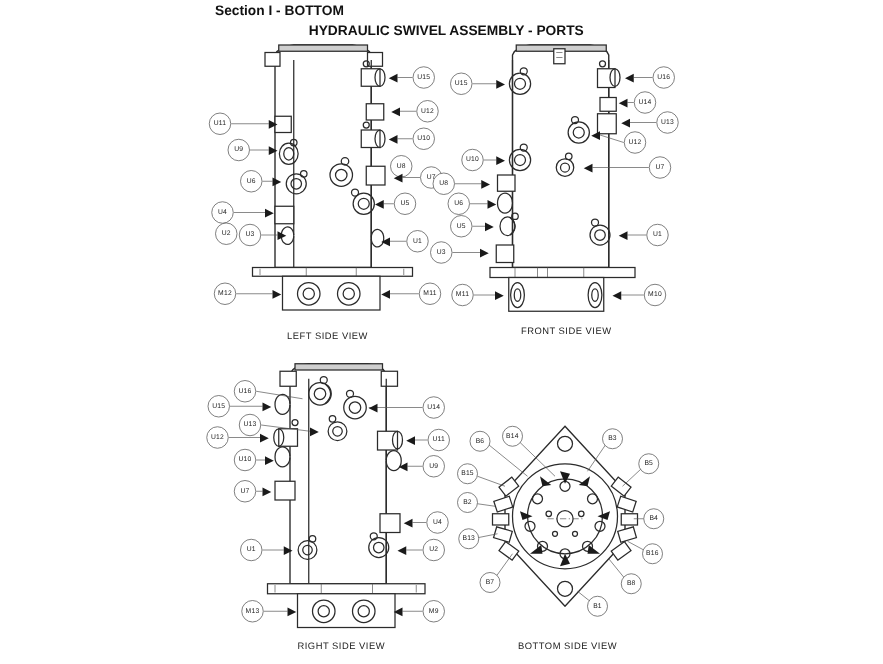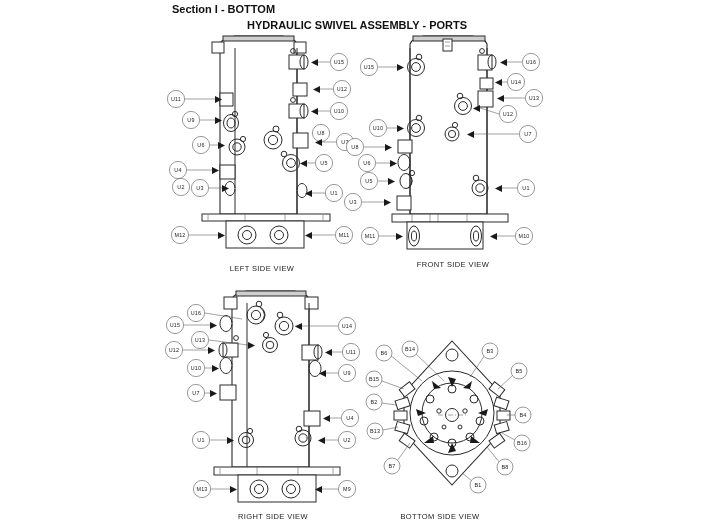--- a/index.html
+++ b/index.html
@@ -594,16 +594,16 @@
         <line class="lead" x1="128" y1="130" x2="115" y2="114"></line>
         <circle class="bub" cx="133" cy="134" r="8"></circle>
         <text class="bubtxt" x="133" y="134">B8</text>
       </g>
       <g>
         <line class="lead" x1="100" y1="148" x2="90" y2="140"></line>
         <circle class="bub" cx="106" cy="152" r="8"></circle>
         <text class="bubtxt" x="106" y="152">B1</text>
       </g>
     </svg>
-    <div class="viewcap" style="left:20px;top:179px;width:96px;">BOTTOM SIDE VIEW</div>
+    <div class="viewcap" style="left:34px;top:179px;width:96px;">BOTTOM SIDE VIEW</div>
   </div>
 
 </div>
 
 </body></html>

